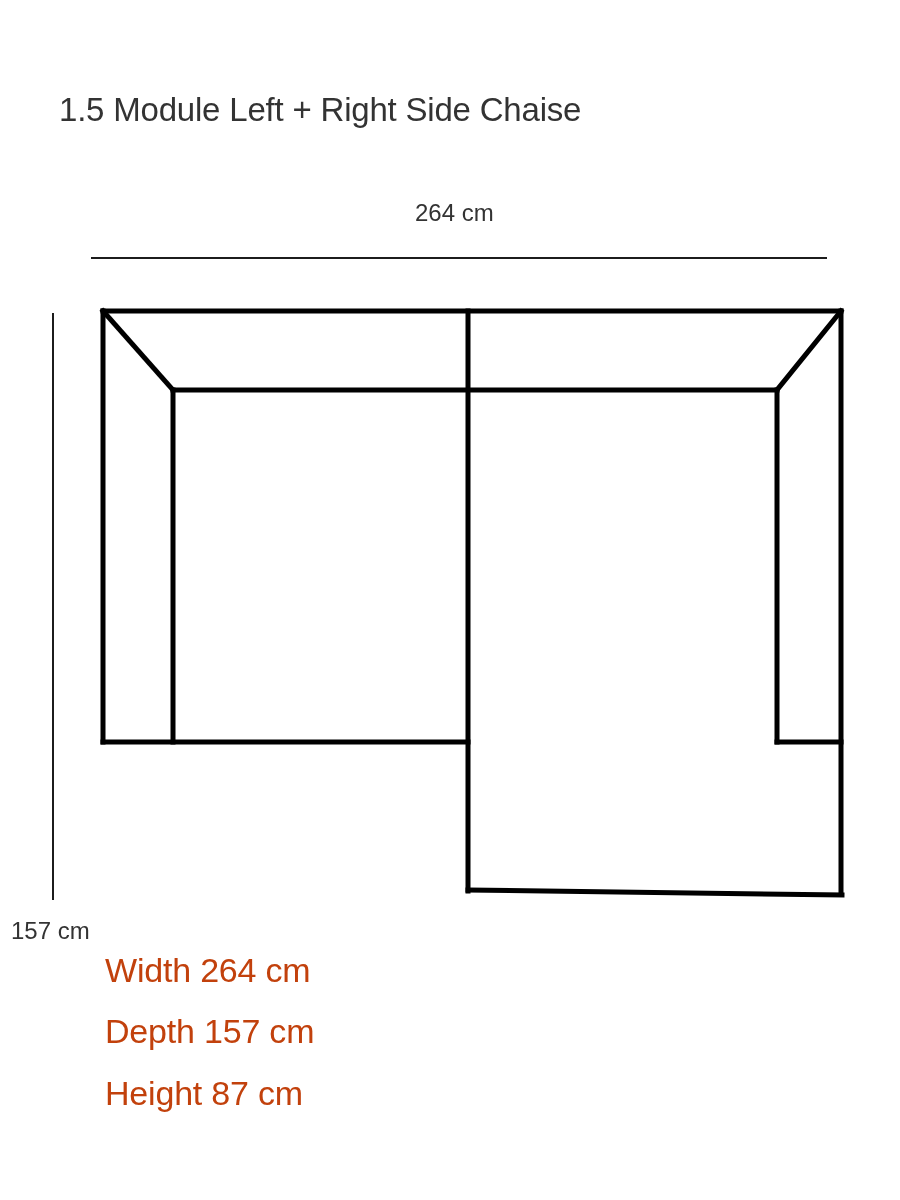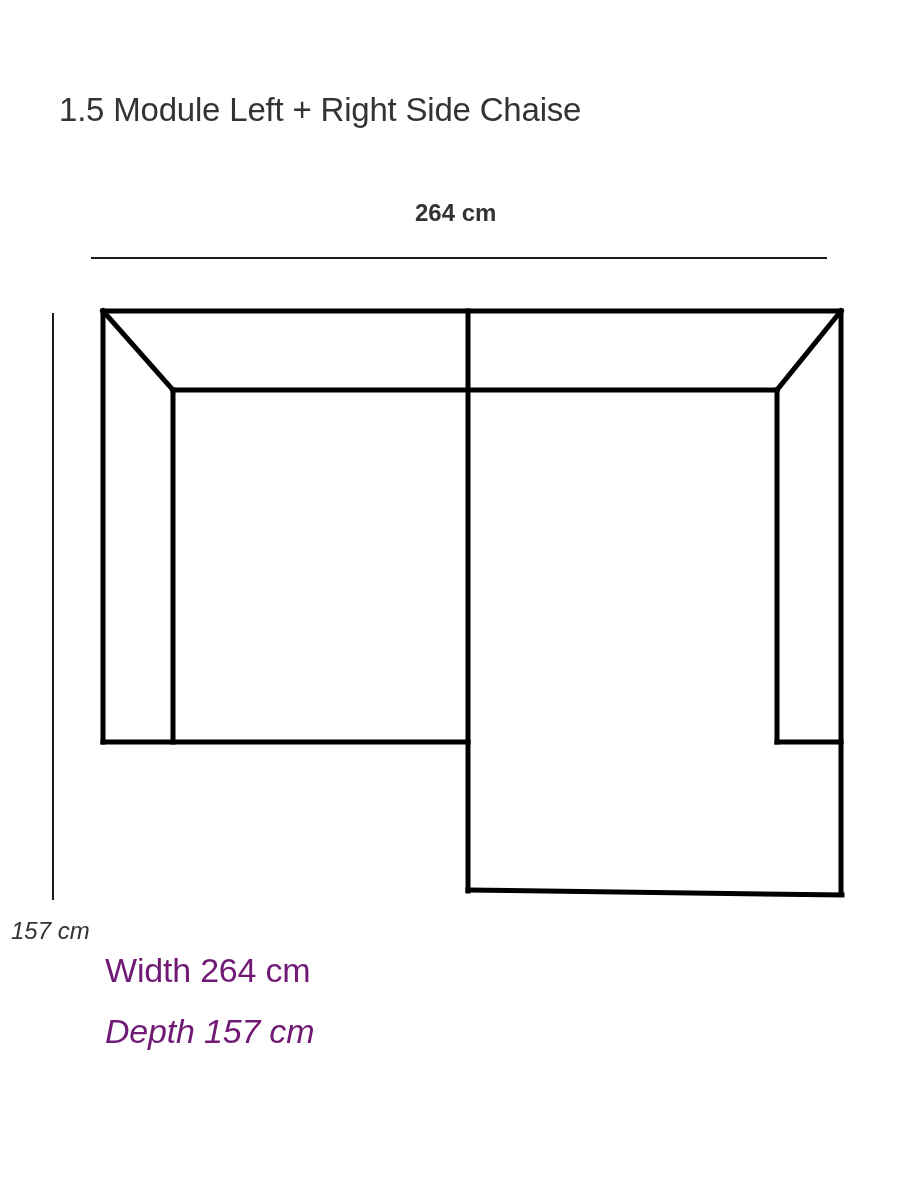--- a/index.html
+++ b/index.html
@@ -24,49 +24,49 @@
     color: #333333;
     letter-spacing: -0.2px;
     white-space: nowrap;
   }
   .dim-label {
     font-size: 24px;
     line-height: 26px;
     color: #333333;
     white-space: nowrap;
   }
-  .dim-label.top { left: 415px; top: 200px; font-weight: bold; }
-  .dim-label.side { left: 11px; top: 918px; font-style: italic; }
+  .dim-label.top { left: 415px; top: 200px; }
+  .dim-label.side { left: 11px; top: 918px; }
   .drawing {
     left: 0;
     top: 0;
     width: 900px;
     height: 1200px;
   }
   .drawing line.sofa {
     stroke: #000000;
     stroke-width: 5;
     stroke-linecap: square;
   }
   .drawing line.dim {
     stroke: #1c1c1c;
     stroke-width: 2;
     stroke-linecap: butt;
   }
   .spec {
     font-size: 34px;
     line-height: 40px;
-    color: #701a75;
+    color: #c2410c;
     letter-spacing: -0.2px;
     white-space: nowrap;
   }
   .spec.c1 { left: 105px; }
   .spec.c2 { left: 512px; }
   .spec.r1 { top: 950px; }
-  .spec.r2 { top: 1011px; font-style: italic; }
+  .spec.r2 { top: 1011px; }
   .spec.r3 { top: 1073px; }
 </style>
 </head>
 <body>
 
 <div class="screen">
 
   <div class="abs title">1.5 Module Left + Right Side Chaise</div>
 
   <div class="abs dim-label top">264 cm</div>
@@ -89,15 +89,16 @@
     <line class="sofa" x1="103" y1="311" x2="173" y2="390"></line>
     <line class="sofa" x1="173" y1="390" x2="173" y2="742"></line>
     <line class="sofa" x1="173" y1="390" x2="777" y2="390"></line>
     <line class="sofa" x1="841" y1="311" x2="777" y2="390"></line>
     <line class="sofa" x1="777" y1="390" x2="777" y2="742"></line>
     <line class="sofa" x1="777" y1="742" x2="841" y2="742"></line>
   </svg>
 
   <div class="abs spec c1 r1">Width 264 cm</div>
   <div class="abs spec c1 r2">Depth 157 cm</div>
+  <div class="abs spec c1 r3">Height 87 cm</div>
 
 
 </div>
 
 </body></html>

